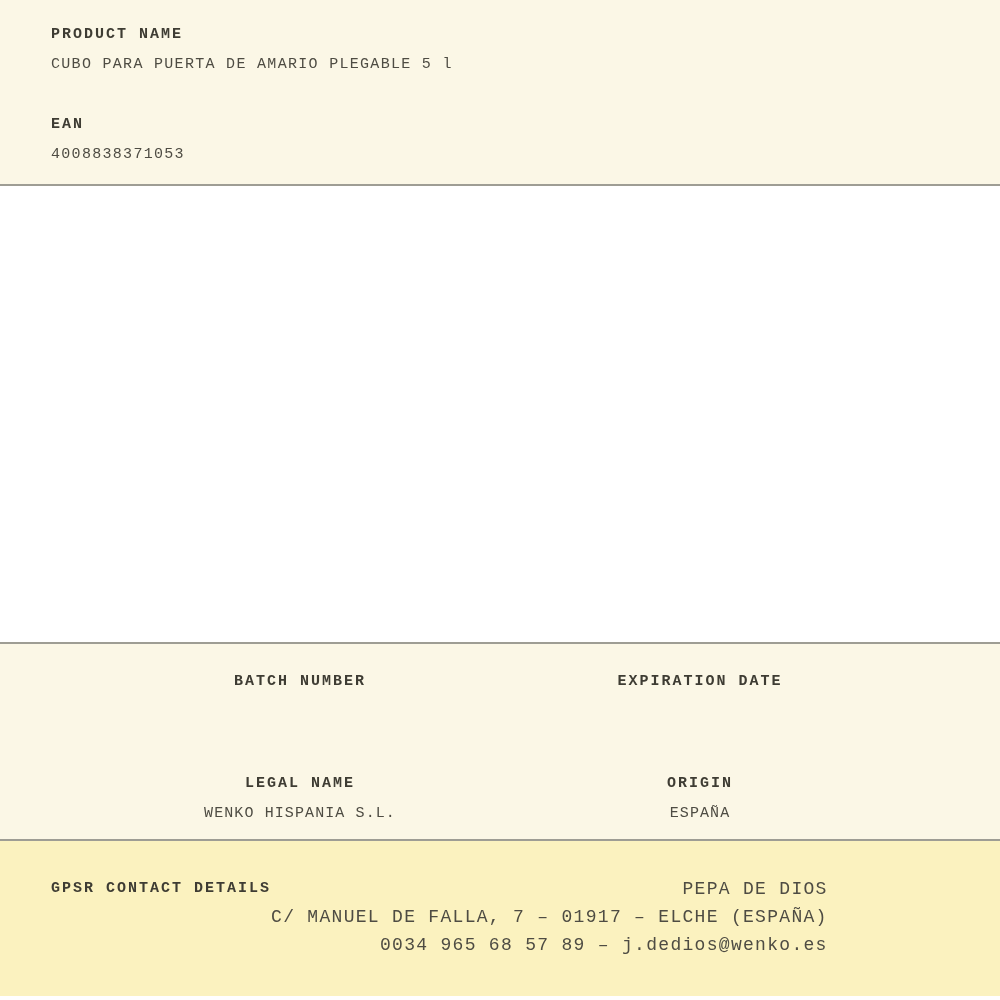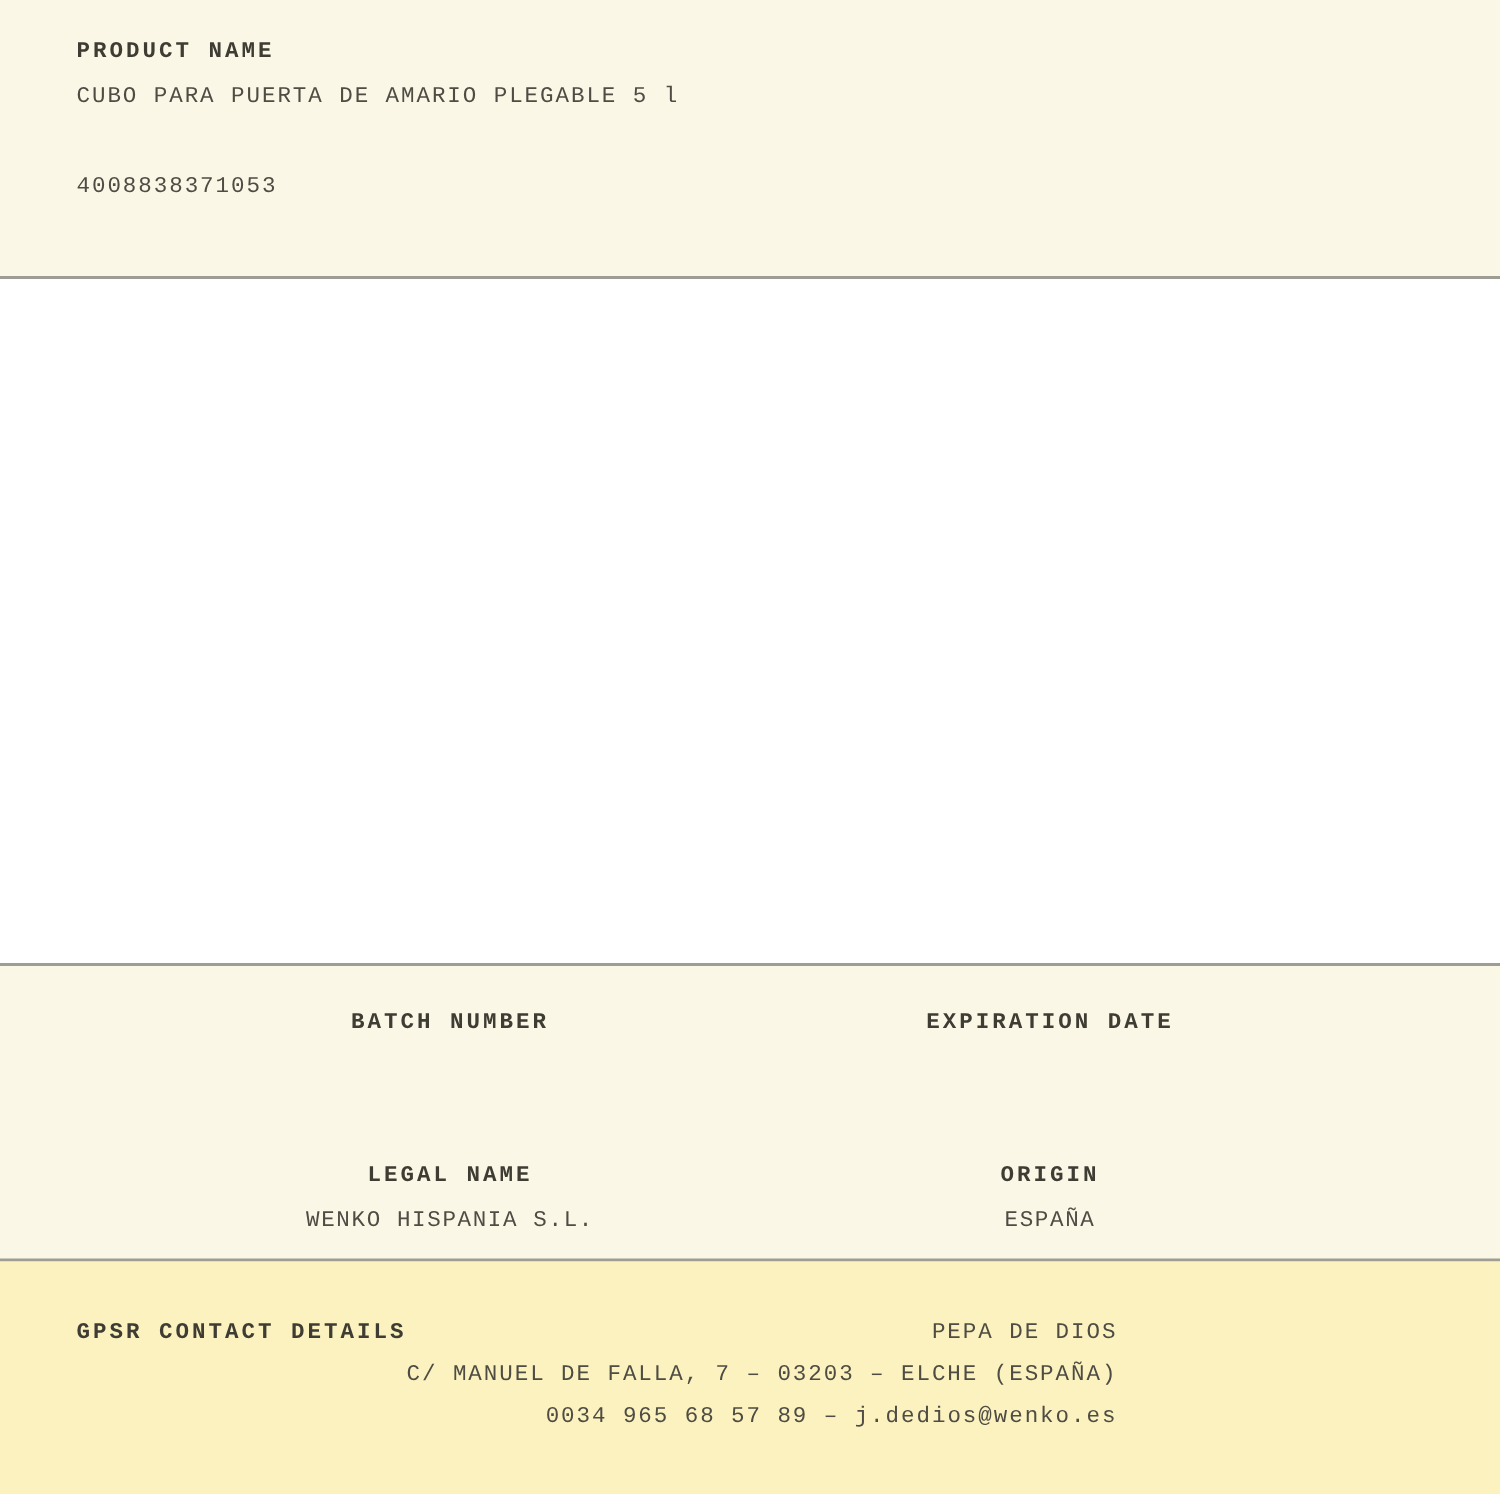--- a/index.html
+++ b/index.html
@@ -85,38 +85,39 @@
     font-weight: 700;
     letter-spacing: 2px;
     color: var(--heading-text);
     line-height: 16px;
   }
   .contact-block {
     text-align: right;
     color: var(--body-text);
   }
   .contact-line {
-    font-size: 15px;
+    font-size: 18px;
     font-weight: 400;
     letter-spacing: 1.3px;
     line-height: 16px;
     margin-bottom: 12px;
   }
 </style>
 </head>
 <body>
 
 <div class="page">
 
   <section class="section-top">
     <div class="field">
       <div class="field-label">PRODUCT NAME</div>
       <div class="field-value">CUBO PARA PUERTA DE AMARIO PLEGABLE 5 l</div>
     </div>
     <div class="field">
+      <div class="field-label">EAN</div>
       <div class="field-value">4008838371053</div>
     </div>
   </section>
 
   <section class="section-image"></section>
 
   <section class="section-mid">
     <div class="mid-grid">
       <div class="mid-cell">
         <div class="field-label">BATCH NUMBER</div>
@@ -134,18 +135,18 @@
         <div class="field-label">ORIGIN</div>
         <div class="field-value">ESPAÑA</div>
       </div>
     </div>
   </section>
 
   <section class="section-bottom">
     <div class="contact-heading">GPSR CONTACT DETAILS</div>
     <div class="contact-block">
       <div class="contact-line">PEPA DE DIOS</div>
-      <div class="contact-line">C/ MANUEL DE FALLA, 7 – 03203 – ELCHE (ESPAÑA)</div>
+      <div class="contact-line">C/ MANUEL DE FALLA, 7 – 01917 – ELCHE (ESPAÑA)</div>
       <div class="contact-line">0034 965 68 57 89 – j.dedios@wenko.es</div>
     </div>
   </section>
 
 </div>
 
 </body></html>

